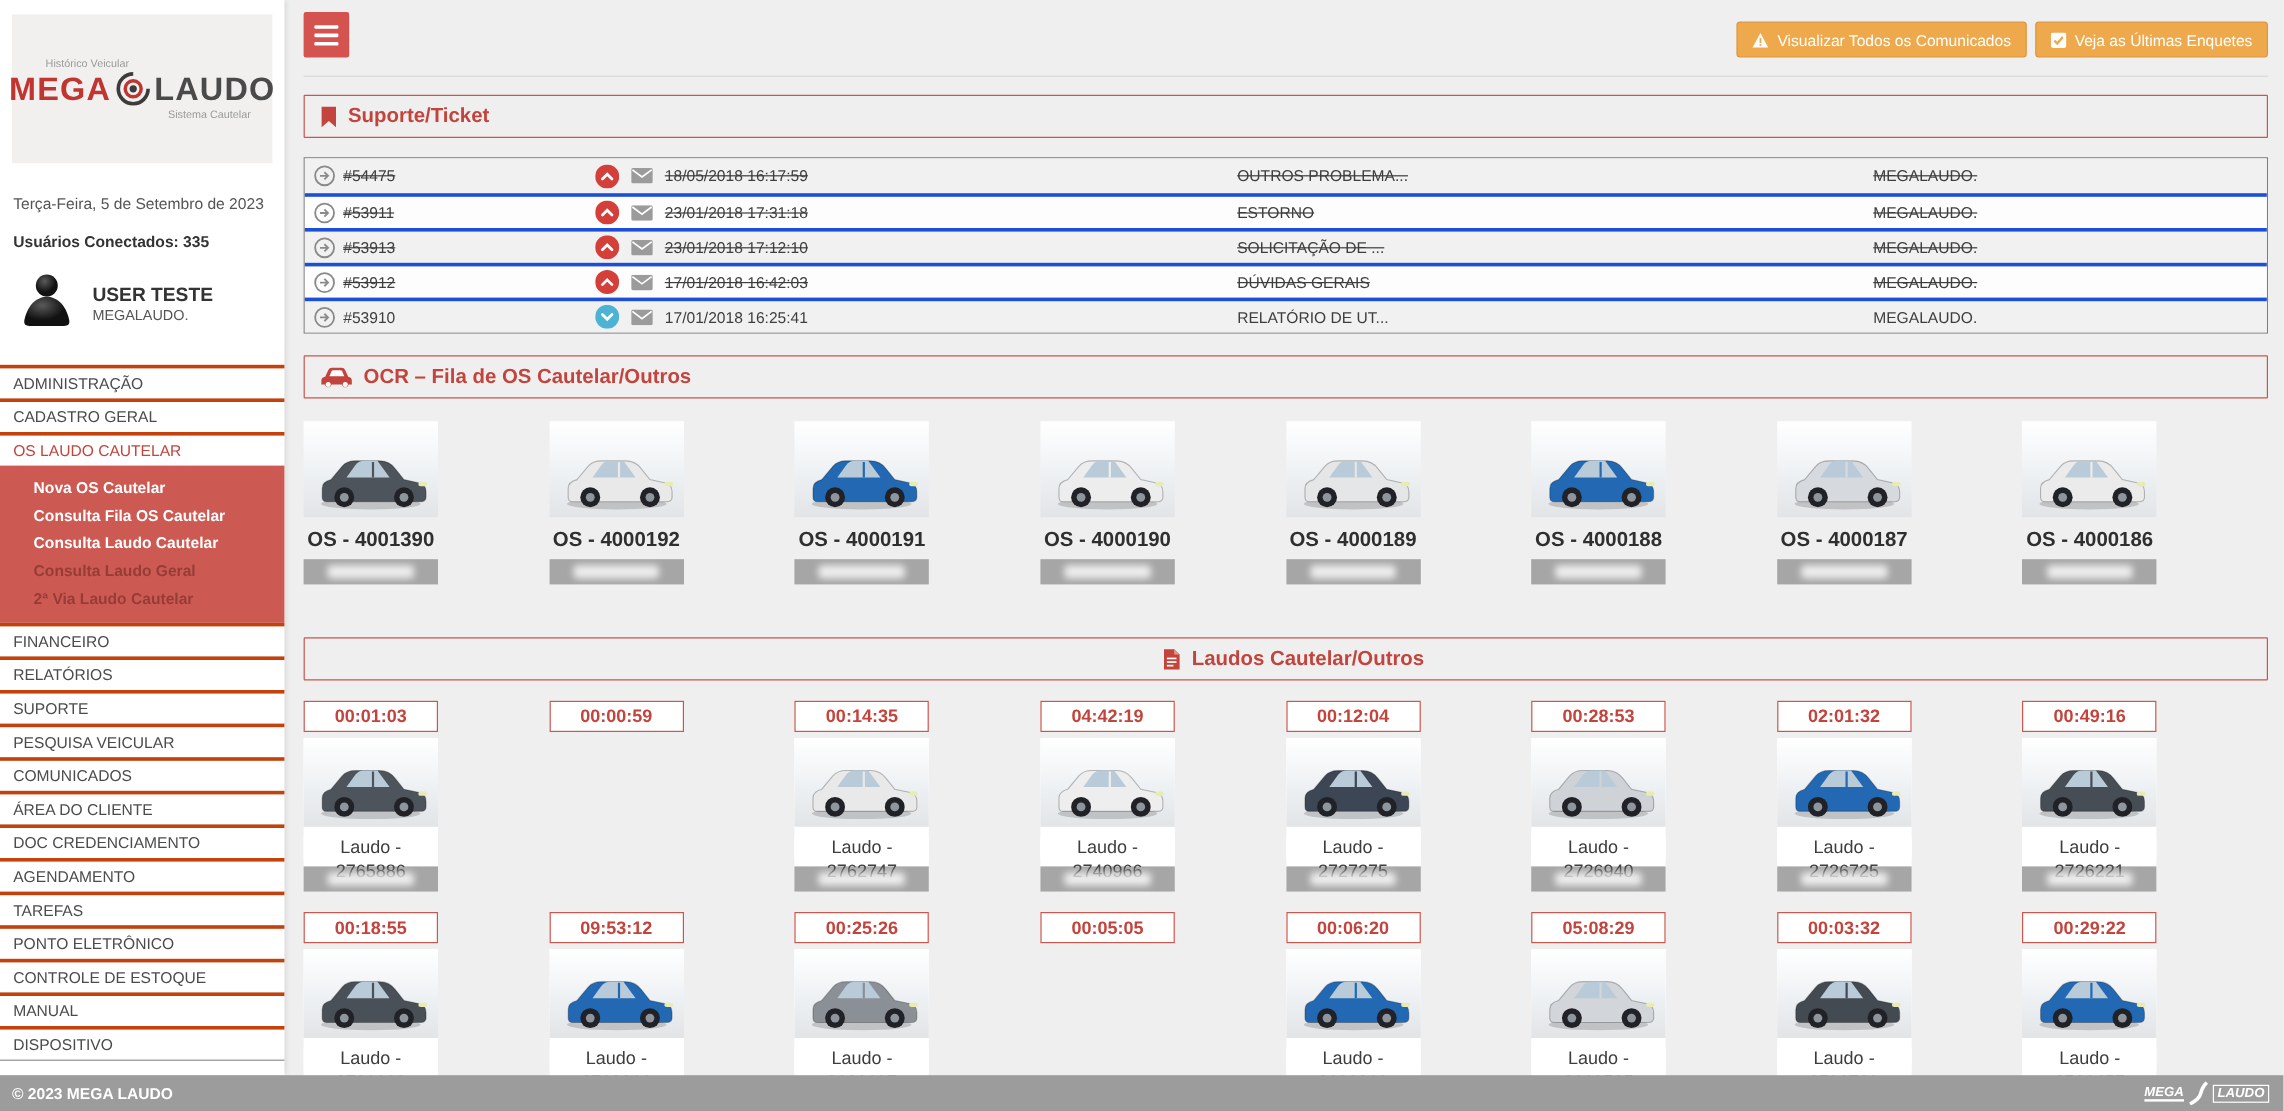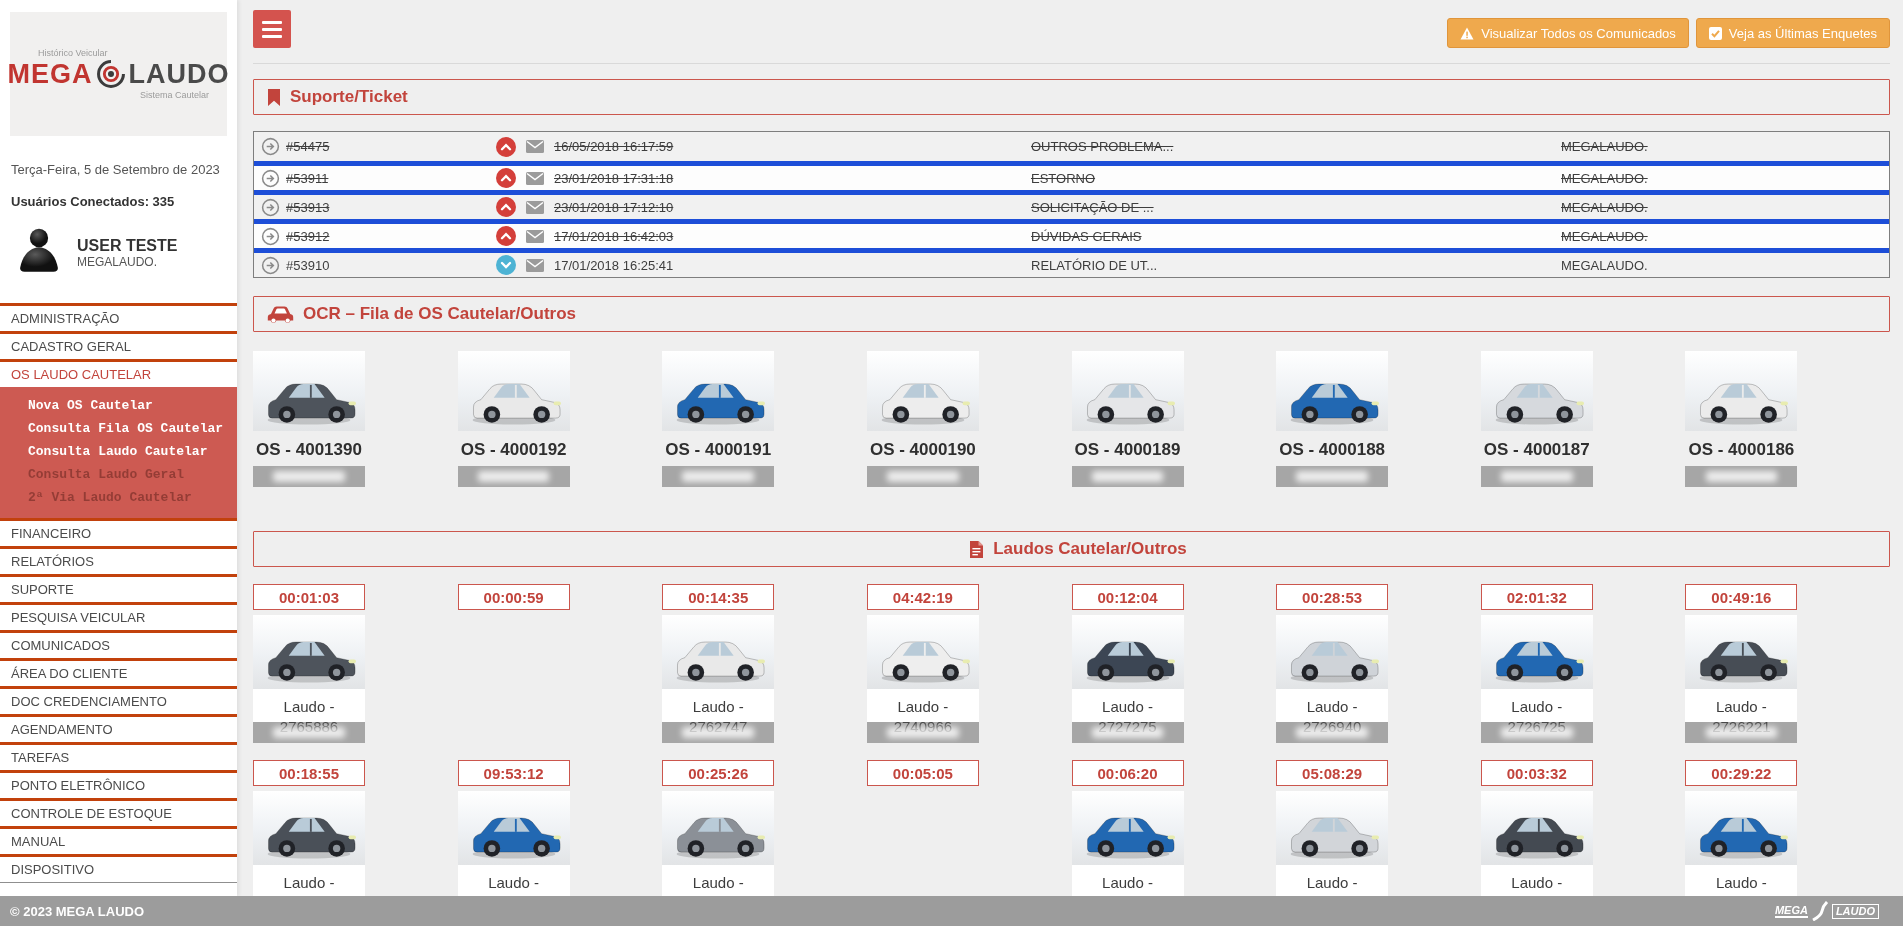--- a/index.html
+++ b/index.html
@@ -20,53 +20,53 @@
   .side-date { margin:26px 10px 0 11px; font-size:13px; color:#555; }
   .side-users { margin:17px 10px 0 11px; font-size:13px; font-weight:700; color:#333; }
   .side-user { margin:16px 10px 0 13px; display:flex; align-items:center; gap:12px; }
   .uname { font-size:16px; font-weight:700; color:#333; }
   .ucomp { font-size:12px; color:#555; }
   .menu { margin-top:22px; }
   .menu-item { padding:5px 6px 5px 11px; border-top:3px solid #c2410c; font-size:13px; color:#4b4b4b; cursor:pointer; }
   .menu:last-child { border-bottom:1px solid #8f8f8f; }
   .menu-item.last { border-bottom:1px solid #8f8f8f; }
   .menu-item.active { color:#c2443c; }
-  .submenu { background:#cd5a52; padding:7px 0 9px 0;font-family:Liberation Mono, monospace; }
+  .submenu { background:#cd5a52; padding:7px 0 9px 0; }
   .submenu-item { padding:4px 0 4px 28px; font-size:13px; font-weight:700; color:#ffffff; cursor:pointer; }
   .submenu-item.disabled { color:rgba(70,18,14,.42); }
   .verisign { margin:26px 0 0 10px; position:relative; display:flex; align-items:baseline; }
   .vs-check { font-size:46px; font-weight:700; color:#141414; line-height:28px; margin-right:-7px; }
   .vs-veri { font-family:"Liberation Serif", serif; font-size:33px; font-weight:700; color:#141414; }
   .vs-sign { font-family:"Liberation Serif", serif; font-size:33px; font-weight:700; color:#a1224e; }
   .vs-reg { font-size:11px; color:#141414; margin-left:1px; }
   .vs-dots { position:absolute; left:18px; top:-14px; }
   
   .footer { position:absolute; left:0; bottom:0; width:1903px; height:30px; background:#9c9c9c; z-index:20;
-            display:flex; align-items:center; padding:0 24px 0 10px; color:#fff; }
+            display:flex; align-items:center; padding:0 12px 0 10px; color:#fff; }
   .footer-copy { font-size:13px; font-weight:700; }
   .footer-logo { margin-left:auto; display:flex; align-items:center; gap:3px; }
   .fl-mega { font-size:11px; font-weight:700; font-style:italic; border-bottom:2px solid #fff; line-height:11px; }
   .fl-laudo { font-size:11px; font-weight:700; font-style:italic; border:1px solid #fff; padding:0 3px; line-height:13px; }
   
   .content { position:absolute; left:237px; top:0; width:1666px; height:896px; padding:0 13px 0 16px; }
   .hamburger { margin-top:10px; width:38px; height:38px; background:#d4534e; border:none; border-radius:2px;
                display:flex; flex-direction:column; justify-content:center; align-items:center; gap:4px; cursor:pointer; }
   .hamburger span { width:20px; height:3px; background:#fff; border-radius:1px; }
   .top-buttons { position:absolute; top:18px; right:13px; display:flex; gap:7px; }
   .btn-orange { height:30px; background:#efa94d; border:1px solid #e0953b; border-radius:3px; color:#fff;
                 font-size:13px; font-family:"Liberation Sans",sans-serif; display:flex; align-items:center; gap:7px; padding:0 12px; cursor:pointer; }
   .divider { border:none; border-top:1px solid #d9d9d9; margin:15px 0 0 0; }
   .panel-header { margin-top:15px; height:36px; border:1px solid #cb564d; border-radius:1px;
                   display:flex; align-items:center; gap:9px; padding-left:13px;
                   color:#c2443c; font-size:17px; font-weight:700; }
   .panel-header.gap-lg { margin-top:44px;justify-content:center; }
   .panel-header.gap-md { margin-top:18px; }
   
   .ticket-table { margin-top:16px; border:1px solid #7e7e7e; background:#fff; }
-  .trow { display:flex; align-items:center; height:29px; background:#f1f1f1; border-top:5px solid #1d4ed8; font-size:13px; color:#3e3e3e; cursor:pointer; }
+  .trow { display:flex; align-items:center; height:29px; background:#f1f1f1; border-top:3px solid #1d4ed8; font-size:13px; color:#3e3e3e; cursor:pointer; }
   .trow:first-child { border-top:none; }
   .trow:nth-child(even) { background:#fdfdfd; }
   .c-go { width:32px; padding-left:7px; display:flex; align-items:center; }
   .c-id { width:210px; }
   .c-st { width:24px; display:flex; align-items:center; }
   .c-mail { width:34px; display:flex; align-items:center; padding-left:6px; }
   .c-date { width:477px; }
   .c-subj { width:530px; }
   .c-comp { flex:1; }
   .trow.closed .txt { text-decoration:line-through; }
@@ -216,21 +216,21 @@
             <circle cx="10" cy="10" r="10" fill="#d43f3a"></circle>
             <path d="M6 12.2 L10 8.2 L14 12.2" stroke="#fff" stroke-width="2.3" fill="none" stroke-linecap="round"></path>
           </svg>
         </span>
         <span class="c-mail">
           <svg width="18" height="13" viewBox="0 0 18 13">
             <rect width="18" height="13" rx="1.5" fill="#9b9b9b"></rect>
             <path d="M1 1.5 L9 7.5 L17 1.5" stroke="#fff" stroke-width="1.4" fill="none"></path>
           </svg>
         </span>
-        <span class="c-date txt">16/05/2018 16:17:59</span>
+        <span class="c-date txt">18/05/2018 16:17:59</span>
         <span class="c-subj txt">OUTROS PROBLEMA...</span>
         <span class="c-comp txt">MEGALAUDO.</span>
       </div>
       <div class="trow closed">
         <span class="c-go">
           <svg width="19" height="19" viewBox="0 0 20 20">
             <circle cx="10" cy="10" r="8.3" fill="none" stroke="#8a8a8a" stroke-width="1.6"></circle>
             <path d="M6 10 h6.5 M9.8 6.8 L13 10 l-3.2 3.2" stroke="#8a8a8a" stroke-width="1.6" fill="none"></path>
           </svg>
         </span>

